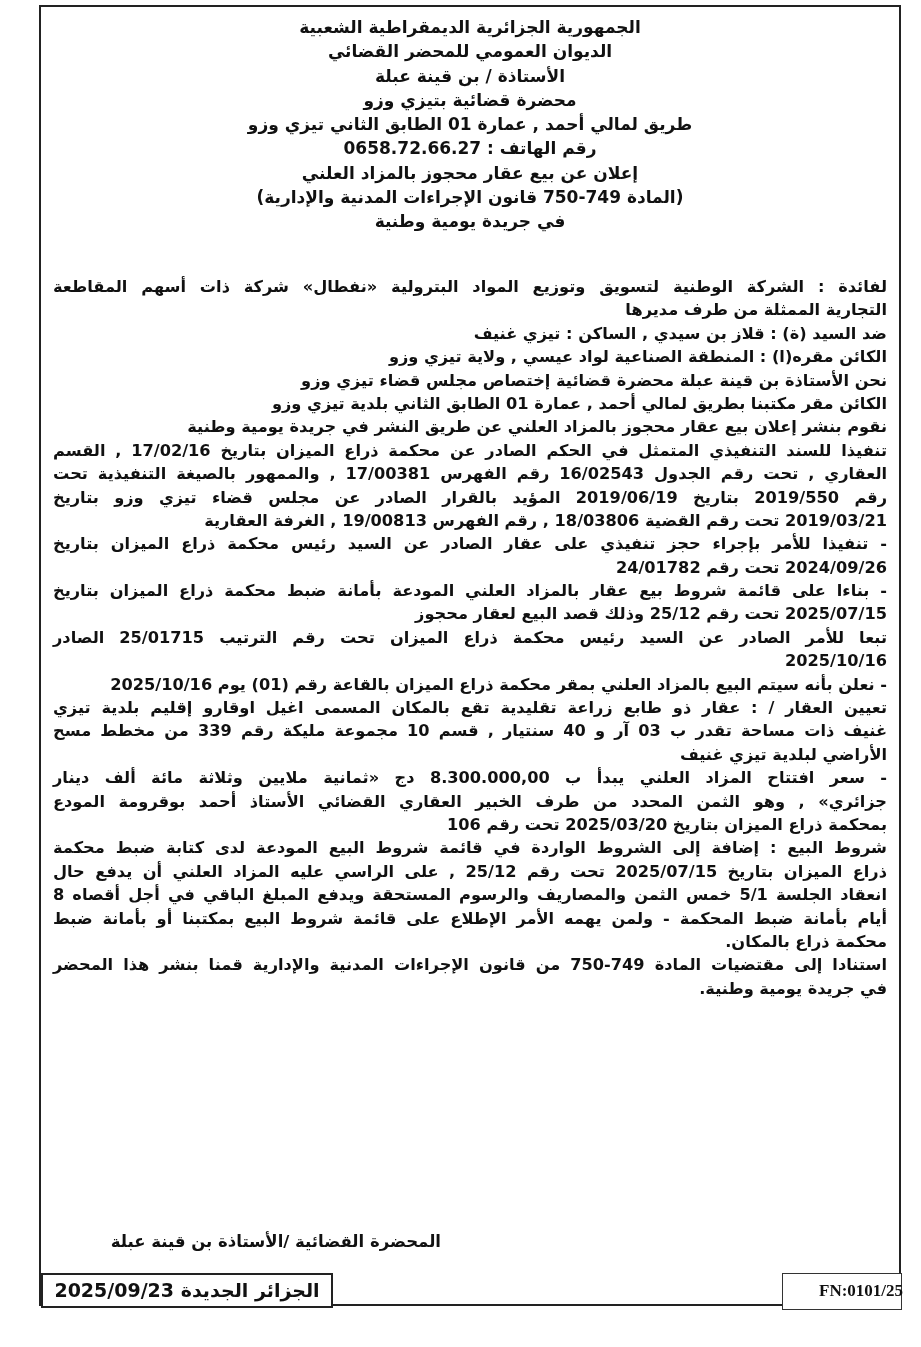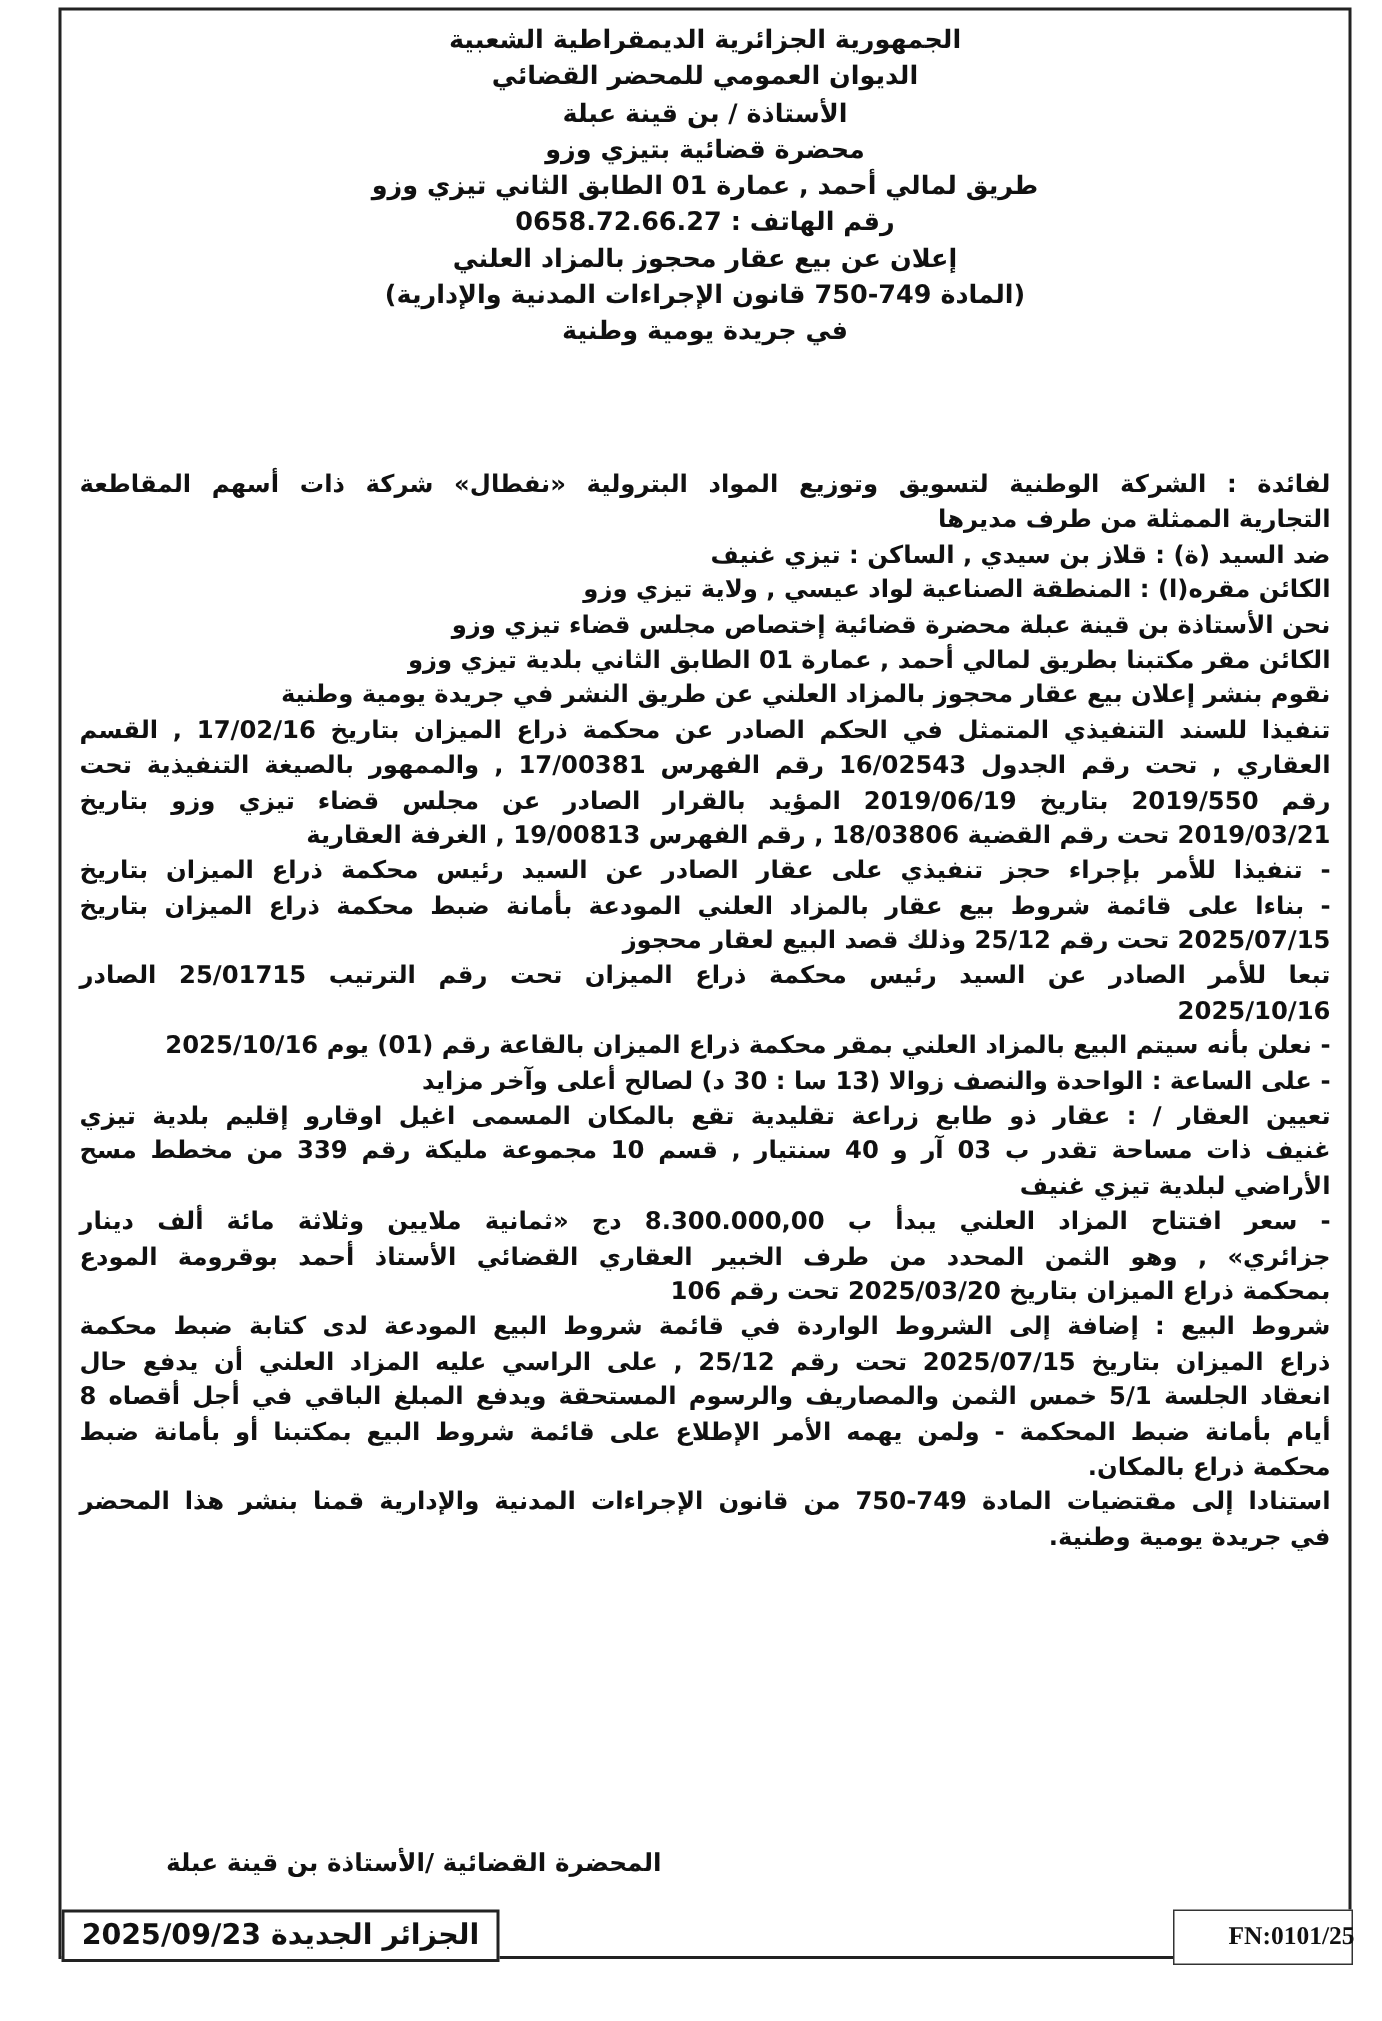--- a/index.html
+++ b/index.html
@@ -44,21 +44,20 @@
       position: absolute;
       right: 12px;
       left: 12px;
       top: 268px;
       font-weight: bold;
       font-size: 16.2px;
       line-height: 23.4px;
       text-align: justify;
       text-align-last: right;
       direction: rtl;
-      margin-top: 36px;
     }
     .body-text .line {
       display: block;
       white-space: nowrap;
       text-align: justify;
       text-align-last: justify;
       height: 23.4px;
     }
     .body-text .line.last {
       text-align-last: right;
@@ -131,26 +130,26 @@
     <span class="line last">ضد السيد (ة) : قلاز بن سيدي , الساكن : تيزي غنيف</span>
     <span class="line last">الكائن مقره(ا) : المنطقة الصناعية لواد عيسي , ولاية تيزي وزو</span>
     <span class="line last">نحن الأستاذة بن قينة عبلة محضرة قضائية إختصاص مجلس قضاء تيزي وزو</span>
     <span class="line last">الكائن مقر مكتبنا بطريق لمالي أحمد , عمارة 01 الطابق الثاني بلدية تيزي وزو</span>
     <span class="line last">نقوم بنشر إعلان بيع عقار محجوز بالمزاد العلني عن طريق النشر في جريدة يومية وطنية</span>
     <span class="line">تنفيذا للسند التنفيذي المتمثل في الحكم الصادر عن محكمة ذراع الميزان بتاريخ 17/02/16 , القسم</span>
     <span class="line">العقاري , تحت رقم الجدول 16/02543 رقم الفهرس 17/00381 , والممهور بالصيغة التنفيذية تحت</span>
     <span class="line">رقم 2019/550 بتاريخ 2019/06/19 المؤيد بالقرار الصادر عن مجلس قضاء تيزي وزو بتاريخ</span>
     <span class="line last">2019/03/21 تحت رقم القضية 18/03806 , رقم الفهرس 19/00813 , الغرفة العقارية</span>
     <span class="line">- تنفيذا للأمر بإجراء حجز تنفيذي على عقار الصادر عن السيد رئيس محكمة ذراع الميزان بتاريخ</span>
+    <span class="line last">2024/09/26 تحت رقم 24/01782</span>
     <span class="line">- بناءا على قائمة شروط بيع عقار بالمزاد العلني المودعة بأمانة ضبط محكمة ذراع الميزان بتاريخ</span>
     <span class="line last">2025/07/15 تحت رقم 25/12 وذلك قصد البيع لعقار محجوز</span>
     <span class="line">تبعا للأمر الصادر عن السيد رئيس محكمة ذراع الميزان تحت رقم الترتيب 25/01715 الصادر</span>
     <span class="line last">2025/10/16</span>
     <span class="line last">- نعلن بأنه سيتم البيع بالمزاد العلني بمقر محكمة ذراع الميزان بالقاعة رقم (01) يوم 2025/10/16</span>
-    <span class="line last">- على الساعة : الواحدة والنصف زوالا (13 سا : 30 د) لصالح أعلى وآخر مزايد</span>
     <span class="line">تعيين العقار / : عقار ذو طابع زراعة تقليدية تقع بالمكان المسمى اغيل اوقارو إقليم بلدية تيزي</span>
     <span class="line">غنيف ذات مساحة تقدر ب 03 آر و 40 سنتيار , قسم 10 مجموعة مليكة رقم 339 من مخطط مسح</span>
     <span class="line last">الأراضي لبلدية تيزي غنيف</span>
     <span class="line">- سعر افتتاح المزاد العلني يبدأ ب 8.300.000,00 دج «ثمانية ملايين وثلاثة مائة ألف دينار</span>
     <span class="line">جزائري» , وهو الثمن المحدد من طرف الخبير العقاري القضائي الأستاذ أحمد بوقرومة المودع</span>
     <span class="line last">بمحكمة ذراع الميزان بتاريخ 2025/03/20 تحت رقم 106</span>
     <span class="line">شروط البيع : إضافة إلى الشروط الواردة في قائمة شروط البيع المودعة لدى كتابة ضبط محكمة</span>
     <span class="line">ذراع الميزان بتاريخ 2025/07/15 تحت رقم 25/12 , على الراسي عليه المزاد العلني أن يدفع حال</span>
     <span class="line">انعقاد الجلسة 5/1 خمس الثمن والمصاريف والرسوم المستحقة ويدفع المبلغ الباقي في أجل أقصاه 8</span>
     <span class="line">أيام بأمانة ضبط المحكمة - ولمن يهمه الأمر الإطلاع على قائمة شروط البيع بمكتبنا أو بأمانة ضبط</span>

